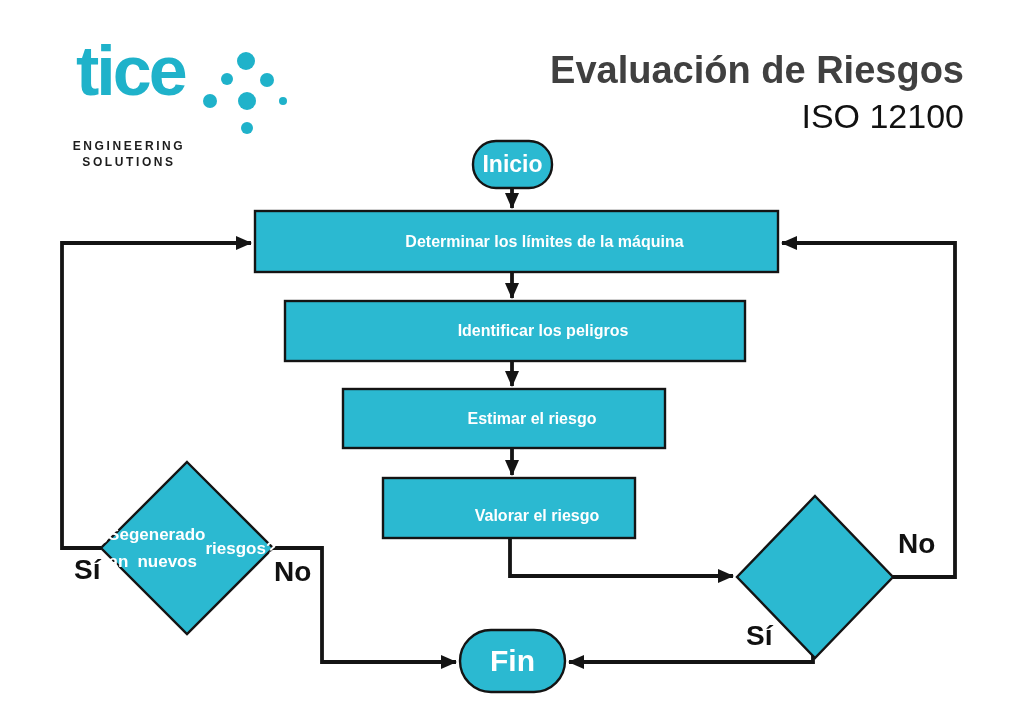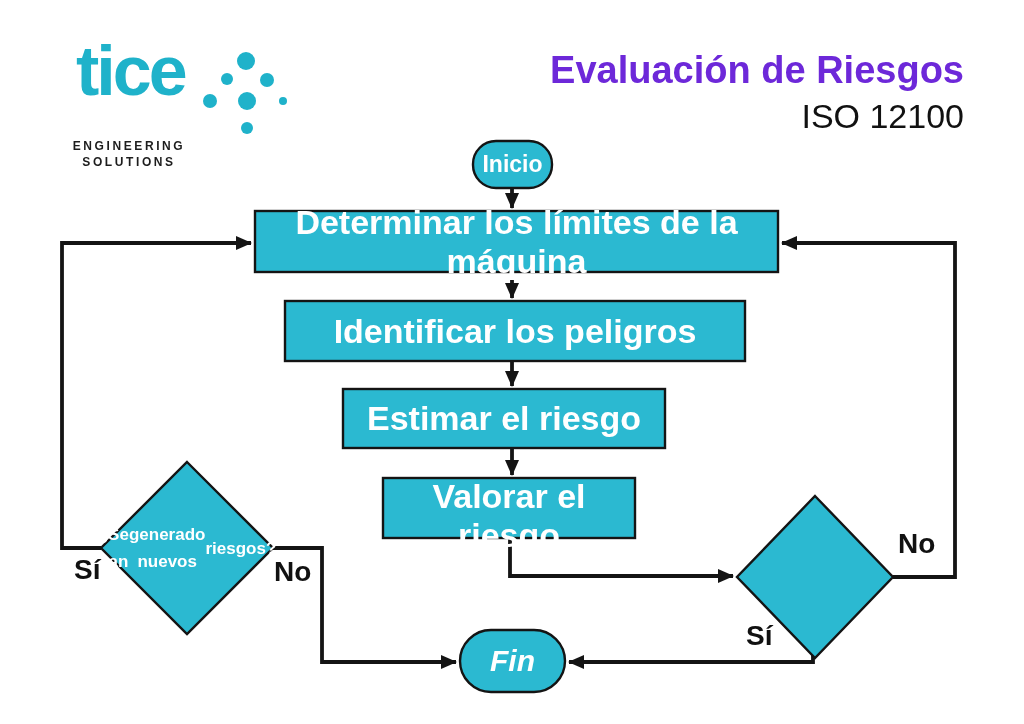--- a/index.html
+++ b/index.html
@@ -8,36 +8,36 @@
   .layer{position:absolute;left:0;top:0;width:1024px;height:724px;}
   svg.layer{pointer-events:none;}
 
   
   .shape{fill:#2bb9d1;stroke:#141414;stroke-width:2.4;}
   .conn{fill:none;stroke:#141414;stroke-width:3.8;}
 
   
   .nlabel{position:absolute;display:flex;align-items:center;justify-content:center;
           color:#ffffff;font-weight:bold;text-align:center;}
-  .step-label{font-size:34px;}
+  .step-label{font-size:16px;padding-left:28px;}
   .terminal-label{font-size:23px;}
   .fin-label{font-size:30px;}
   .diamond-label{font-size:17px;line-height:27px;}
 
   .branch-label{position:absolute;color:#111111;font-weight:bold;font-size:28px;}
 
   
   .logo-brand{position:absolute;left:56px;top:36px;color:#1fb2ca;font-size:70px;
               font-weight:bold;letter-spacing:-3px;line-height:1;margin-left:20px;}
   .logo-dots{position:absolute;left:200px;top:50px;width:100px;height:90px;}
   .logo-dot{position:absolute;border-radius:50%;background:#1fb2ca;}
   .logo-sub{position:absolute;left:60px;top:138px;width:138px;text-align:center;
             color:#1d1d1d;font-size:12px;font-weight:bold;letter-spacing:2.6px;line-height:16px;}
   .hdr-title{position:absolute;top:50px;right:60px;text-align:right;
-             color:#6d28d9;font-size:38px;font-weight:bold;line-height:1.1;}
+             color:#404040;font-size:38px;font-weight:bold;line-height:1.1;}
   .hdr-subtitle{position:absolute;top:98px;right:60px;text-align:right;
              color:#111111;font-size:34px;font-weight:normal;line-height:1.1;}
 </style>
 </head>
 <body>
 
 <div class="canvas">
 
   <svg class="layer" viewBox="0 0 1024 724">
     <defs>
@@ -99,21 +99,21 @@
 
     <div class="nlabel step-label" style="left:383px;top:478px;width:252px;height:76px;">Valorar el riesgo</div>
 
     <div class="nlabel diamond-label" style="left:101px;top:462px;width:172px;height:172px;">
       <span>¿Se han</span>
       <span>generado nuevos</span>
       <span>riesgos?</span>
     </div>
 
 
-    <div class="nlabel fin-label" style="left:460px;top:630px;width:105px;height:62px;font-style:italic;">Fin</div>
+    <div class="nlabel fin-label" style="left:460px;top:630px;width:105px;height:62px;">Fin</div>
 
     <div class="branch-label" style="left:74px;top:554px;">Sí</div>
     <div class="branch-label" style="left:274px;top:556px;">No</div>
     <div class="branch-label" style="left:898px;top:528px;">No</div>
     <div class="branch-label" style="left:746px;top:620px;">Sí</div>
   </div>
 
 </div>
 
 </body></html>

